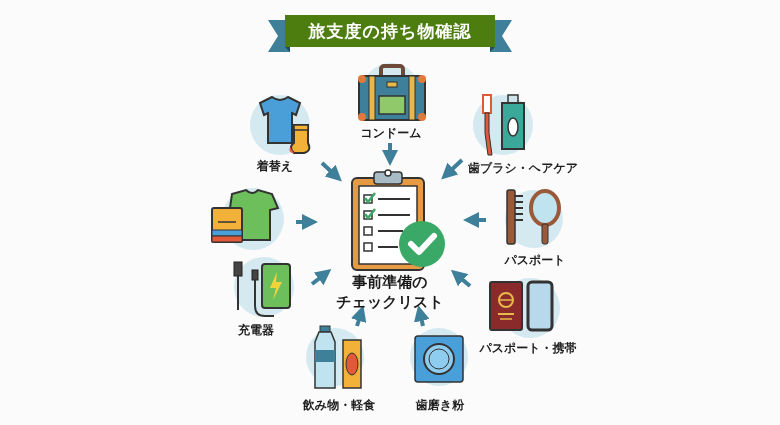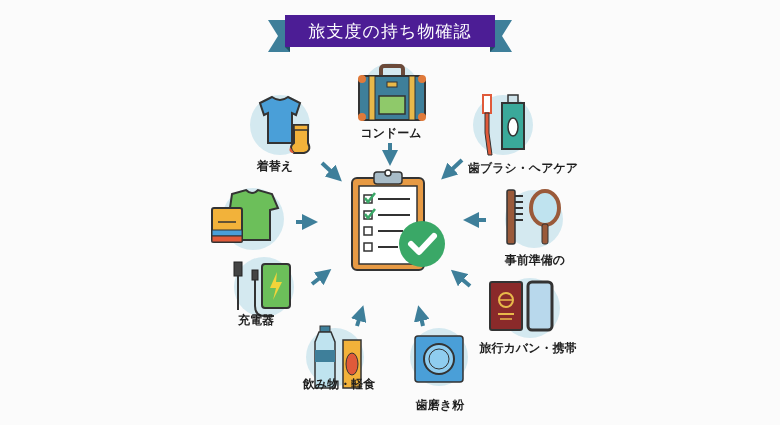--- a/index.html
+++ b/index.html
@@ -5,21 +5,21 @@
   * { box-sizing: border-box; margin: 0; padding: 0; }
   html, body { width: 780px; height: 425px; background: #fbfbfb; overflow: hidden; }
   body { position: relative; font-family: "DejaVu Sans", "Liberation Sans", sans-serif; }
   .label {
     position: absolute; font-size: 12px; font-weight: bold; color: #1e1e1e;
     white-space: nowrap; text-align: center; transform: translateX(-50%);
   }
   .circle { position: absolute; border-radius: 50%; background: #d4e9f0; }
   .banner-main {
     position: absolute; left: 285px; top: 15px; width: 210px; height: 32px;
-    background: #4c1d95; color: #fff; font-size: 17px; font-weight: normal;
+    background: #4d7c0f; color: #fff; font-size: 17px; font-weight: bold;
     display: flex; align-items: center; justify-content: center; letter-spacing: 1px;
   }
   .center-title {
     position: absolute; left: 390px; top: 272px; transform: translateX(-50%);
     text-align: center; font-size: 15px; font-weight: bold; color: #1a1a1a; line-height: 20px;
   }
   svg { position: absolute; overflow: visible; }
 </style>
 </head>
 <body>
@@ -72,20 +72,22 @@
     <g stroke="#333" stroke-width="2">
       <line x1="30" y1="31" x2="62" y2="31"></line>
       <line x1="30" y1="47" x2="62" y2="47"></line>
       <line x1="30" y1="63" x2="55" y2="63"></line>
       <line x1="30" y1="79" x2="50" y2="79"></line>
     </g>
     <circle cx="74" cy="76" r="23" fill="#3aa867"></circle>
     <polyline points="63,76 71,84 86,68" stroke="#fff" stroke-width="6" fill="none" stroke-linecap="round" stroke-linejoin="round"></polyline>
   </svg>
   <div class="center-title">
+    <div>事前準備の</div>
+    <div>チェックリスト</div>
   </div>
 </div>
 
 <div>
   <div class="circle" style="left:362px;top:63px;width:58px;height:58px"></div>
   <svg width="80" height="60" style="left:355px;top:64px">
     <rect x="26" y="2" width="22" height="12" rx="3" fill="none" stroke="#6b4a3a" stroke-width="4"></rect>
     <rect x="4" y="12" width="66" height="44" rx="5" fill="#3e7f9a" stroke="#333" stroke-width="2"></rect>
     <rect x="14" y="12" width="6" height="44" fill="#e8b94a" stroke="#333" stroke-width="1"></rect>
     <rect x="54" y="12" width="6" height="44" fill="#e8b94a" stroke="#333" stroke-width="1"></rect>
@@ -140,58 +142,58 @@
     <g stroke="#333" stroke-width="2">
         <line x1="10" y1="8" x2="18" y2="8"></line>
         <line x1="10" y1="14" x2="18" y2="14"></line>
         <line x1="10" y1="20" x2="18" y2="20"></line>
         <line x1="10" y1="26" x2="18" y2="26"></line>
         <line x1="10" y1="32" x2="18" y2="32"></line>
       </g>
     <ellipse cx="40" cy="20" rx="14" ry="17" fill="#bfe3ef" stroke="#9a5a3a" stroke-width="4"></ellipse>
     <rect x="37" y="36" width="6" height="20" rx="2" fill="#9a5a3a" stroke="#333" stroke-width="1"></rect>
   </svg>
-  <div class="label" style="left:535px;top:252px">事前準備の</div>
+  <div class="label" style="left:535px;top:252px">パスポート</div>
 </div>
 
 <div>
   <div class="circle" style="left:234px;top:257px;width:60px;height:60px"></div>
   <svg width="70" height="60" style="left:232px;top:260px">
     <rect x="2" y="2" width="8" height="14" fill="#444" stroke="#222"></rect>
     <rect x="20" y="10" width="6" height="10" fill="#444" stroke="#222"></rect>
     <path d="M6,16 L6,50 M23,20 L23,46 Q23,56 33,56 L42,56" stroke="#333" stroke-width="2" fill="none"></path>
     <rect x="30" y="4" width="28" height="44" rx="3" fill="#6cbf5a" stroke="#333" stroke-width="2"></rect>
     <polygon points="45,12 38,28 44,28 41,40 50,22 44,22" fill="#f2d43a"></polygon>
   </svg>
-  <div class="label" style="left:256px;top:312px">充電器</div>
+  <div class="label" style="left:256px;top:322px">充電器</div>
 </div>
 
 <div>
   <div class="circle" style="left:500px;top:278px;width:60px;height:60px"></div>
   <svg width="70" height="56" style="left:490px;top:282px">
     <rect x="0" y="0" width="32" height="48" rx="2" fill="#8a2a2a" stroke="#333" stroke-width="2"></rect>
     <circle cx="16" cy="18" r="7" fill="none" stroke="#e8b94a" stroke-width="2"></circle>
     <line x1="9" y1="18" x2="23" y2="18" stroke="#e8b94a" stroke-width="1.5"></line>
     <line x1="8" y1="32" x2="24" y2="32" stroke="#e8b94a" stroke-width="2"></line>
     <line x1="10" y1="37" x2="22" y2="37" stroke="#e8b94a" stroke-width="1.5"></line>
     <rect x="38" y="0" width="24" height="48" rx="4" fill="#b8d8ec" stroke="#333" stroke-width="3"></rect>
   </svg>
-  <div class="label" style="left:528px;top:340px">旅行カバン・携帯</div>
+  <div class="label" style="left:528px;top:340px">パスポート・携帯</div>
 </div>
 
 <div>
   <div class="circle" style="left:306px;top:328px;width:58px;height:58px"></div>
   <svg width="60" height="66" style="left:313px;top:326px">
     <rect x="7" y="0" width="10" height="6" fill="#3e7f9a" stroke="#333" stroke-width="1"></rect>
     <path d="M6,6 L18,6 L22,16 L22,62 L2,62 L2,16 Z" fill="#bfe3ef" stroke="#333" stroke-width="1.5"></path>
     <rect x="2" y="24" width="20" height="12" fill="#3e7f9a"></rect>
     <rect x="30" y="14" width="18" height="48" fill="#f2b23a" stroke="#333" stroke-width="1.5"></rect>
     <ellipse cx="39" cy="38" rx="6" ry="11" fill="#e05a3a" stroke="#333" stroke-width="1"></ellipse>
   </svg>
-  <div class="label" style="left:339px;top:376px">飲み物・軽食</div>
+  <div class="label" style="left:339px;top:397px">飲み物・軽食</div>
 </div>
 
 <div>
   <div class="circle" style="left:410px;top:328px;width:58px;height:58px"></div>
   <svg width="52" height="52" style="left:413px;top:334px">
     <rect x="2" y="2" width="48" height="46" rx="3" fill="#4a9fd8" stroke="#333" stroke-width="1.5"></rect>
     <circle cx="26" cy="25" r="15" fill="#8fcdf0" stroke="#333" stroke-width="2"></circle>
     <circle cx="26" cy="25" r="10" fill="none" stroke="#333" stroke-width="1"></circle>
   </svg>
   <div class="label" style="left:440px;top:397px">歯磨き粉</div>

